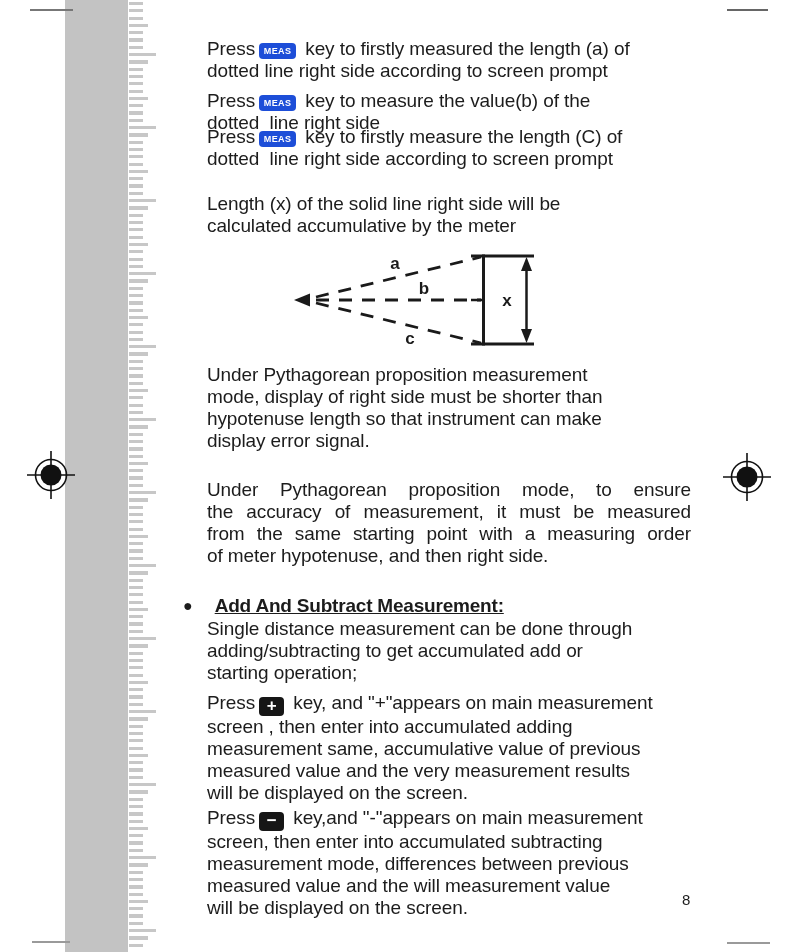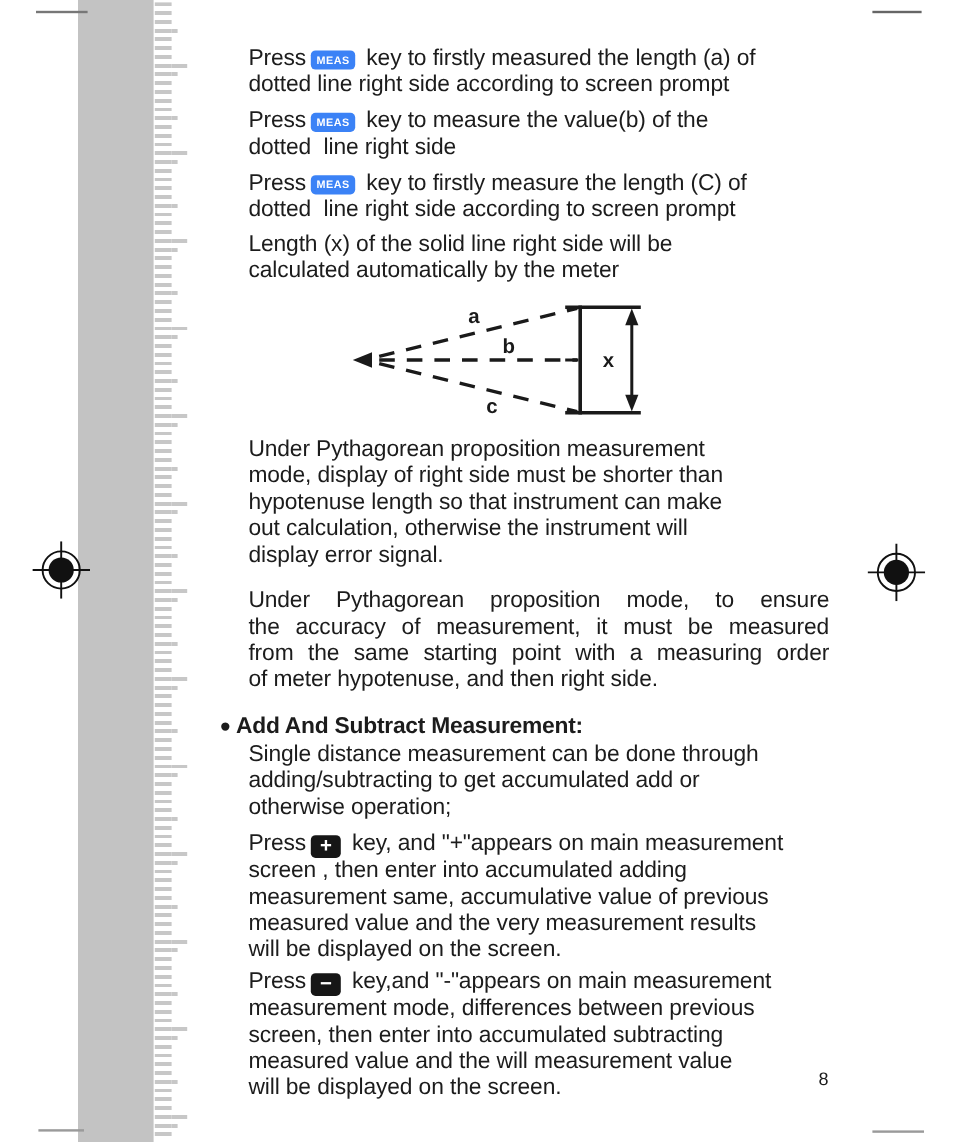--- a/index.html
+++ b/index.html
@@ -27,26 +27,26 @@
   .crop-br{left:727px;top:942px;width:43px;background:#9a9a9a;}
   .regmark{position:absolute;}
   
   .para{position:absolute;left:207px;font-size:19px;line-height:22px;letter-spacing:-0.1px;}
   .line{white-space:pre;}
   .jwrap{width:484px;}
   .line.j{white-space:normal;text-align:justify;text-align-last:justify;}
   .key{display:inline-block;text-align:center;color:#fff;font-weight:bold;
        border-radius:4px;margin:0 4px;}
   .key-meas{width:37px;height:16px;font-size:9px;line-height:16px;
-       letter-spacing:0.4px;background:#3b82f6;vertical-align:1px;}
+       letter-spacing:0.4px;background:#1d4ed8;vertical-align:1px;}
   .key-op{width:25px;height:19px;font-size:17px;line-height:18px;
        background:#161616;vertical-align:-2px;}
   .bullet-row{position:absolute;left:183px;top:595px;font-size:19px;line-height:22px;}
   .bullet{font-size:16px;vertical-align:1px;}
-  .heading{font-weight:bold;margin-left:4px;letter-spacing:-0.2px;}
+  .heading{font-weight:bold;margin-left:22px;letter-spacing:-0.2px;text-decoration:underline;}
   .pagenum{position:absolute;left:682px;top:891px;font-size:15px;}
   svg text{font-family:"Liberation Sans","DejaVu Sans",sans-serif;font-weight:bold;font-size:17px;}
 </style>
 </head>
 <body>
 
 <div class="abs cal-bar"></div>
 <div class="ticks ticks-short"></div>
 <div class="ticks ticks-med"></div>
 <div class="ticks ticks-long"></div>
@@ -72,28 +72,28 @@
 <div class="para" style="top:38px">
   <div class="line"><span>Press</span><span class="key key-meas">MEAS</span><span> key to firstly measured the length (a) of</span></div>
   <div class="line">dotted line right side according to screen prompt</div>
 </div>
 
 <div class="para" style="top:90px">
   <div class="line"><span>Press</span><span class="key key-meas">MEAS</span><span> key to measure the value(b) of the</span></div>
   <div class="line">dotted  line right side</div>
 </div>
 
-<div class="para" style="top:142px">
+<div class="para" style="top:126px">
   <div class="line"><span>Press</span><span class="key key-meas">MEAS</span><span> key to firstly measure the length (C) of</span></div>
   <div class="line">dotted  line right side according to screen prompt</div>
 </div>
 
 <div class="para" style="top:193px">
   <div class="line">Length (x) of the solid line right side will be</div>
-  <div class="line">calculated automatically by the meter</div>
+  <div class="line">calculated accumulative by the meter</div>
 </div>
 
 <svg class="abs" style="left:280px;top:246px" width="270" height="110" viewBox="280 246 270 110">
   <path d="M294 300 L310 293.5 L310 306.5 Z" fill="#1a1a1a"></path>
   <line x1="316" y1="297" x2="481" y2="257" stroke="#1a1a1a" stroke-width="2.8" stroke-dasharray="13 10"></line>
   <line x1="316" y1="300" x2="481" y2="300" stroke="#1a1a1a" stroke-width="2.8" stroke-dasharray="13 10"></line>
   <line x1="316" y1="303" x2="481" y2="343" stroke="#1a1a1a" stroke-width="2.8" stroke-dasharray="13 10"></line>
   <line x1="483.5" y1="254.5" x2="483.5" y2="345.5" stroke="#1a1a1a" stroke-width="3"></line>
   <line x1="471" y1="256" x2="534" y2="256" stroke="#1a1a1a" stroke-width="3"></line>
   <line x1="471" y1="344" x2="534" y2="344" stroke="#1a1a1a" stroke-width="3"></line>
@@ -104,50 +104,49 @@
   <text x="395" y="269" text-anchor="middle" fill="#1a1a1a">a</text>
   <text x="424" y="294" text-anchor="middle" fill="#1a1a1a">b</text>
   <text x="410" y="344" text-anchor="middle" fill="#1a1a1a">c</text>
   <text x="507" y="306" text-anchor="middle" fill="#1a1a1a">x</text>
 </svg>
 
 <div class="para" style="top:364px">
   <div class="line">Under Pythagorean proposition measurement</div>
   <div class="line">mode, display of right side must be shorter than</div>
   <div class="line">hypotenuse length so that instrument can make</div>
-  <div class="line">out calculation, otherwise the instrument will</div>
   <div class="line">display error signal.</div>
 </div>
 
-<div class="para jwrap" style="top:490px">
+<div class="para jwrap" style="top:479px">
   <div class="line j">Under Pythagorean proposition mode, to ensure</div>
   <div class="line j">the accuracy of measurement, it must be measured</div>
   <div class="line j">from the same starting point with a measuring order</div>
   <div class="line">of meter hypotenuse, and then right side.</div>
 </div>
 
 <div class="bullet-row">
   <span class="bullet">●</span><span class="heading">Add And Subtract Measurement:</span>
 </div>
 
 <div class="para" style="top:618px">
   <div class="line">Single distance measurement can be done through</div>
   <div class="line">adding/subtracting to get accumulated add or</div>
-  <div class="line">otherwise operation;</div>
+  <div class="line">starting operation;</div>
 </div>
 
 <div class="para" style="top:692px">
   <div class="line"><span>Press</span><span class="key key-op">+</span><span> key, and "+"appears on main measurement</span></div>
   <div class="line">screen , then enter into accumulated adding</div>
   <div class="line">measurement same, accumulative value of previous</div>
   <div class="line">measured value and the very measurement results</div>
   <div class="line">will be displayed on the screen.</div>
 </div>
 
 <div class="para" style="top:807px">
   <div class="line"><span>Press</span><span class="key key-op">−</span><span> key,and "-"appears on main measurement</span></div>
+  <div class="line">screen, then enter into accumulated subtracting</div>
   <div class="line">measurement mode, differences between previous</div>
-  <div class="line">screen, then enter into accumulated subtracting</div>
   <div class="line">measured value and the will measurement value</div>
   <div class="line">will be displayed on the screen.</div>
 </div>
 
 <div class="pagenum">8</div>
 
 </body></html>

